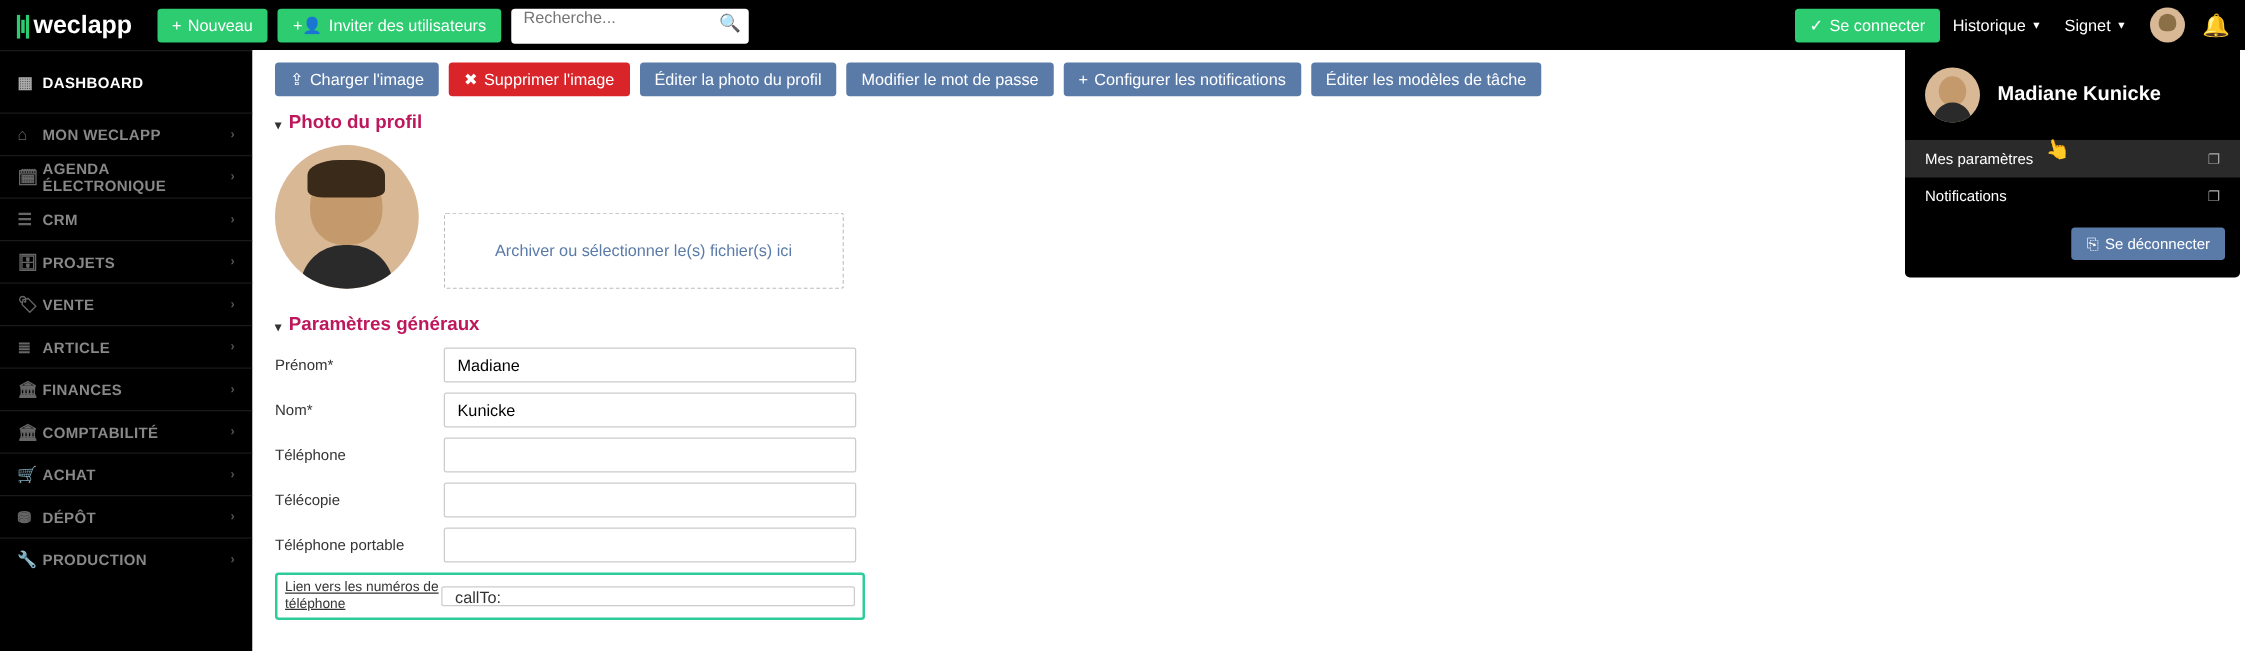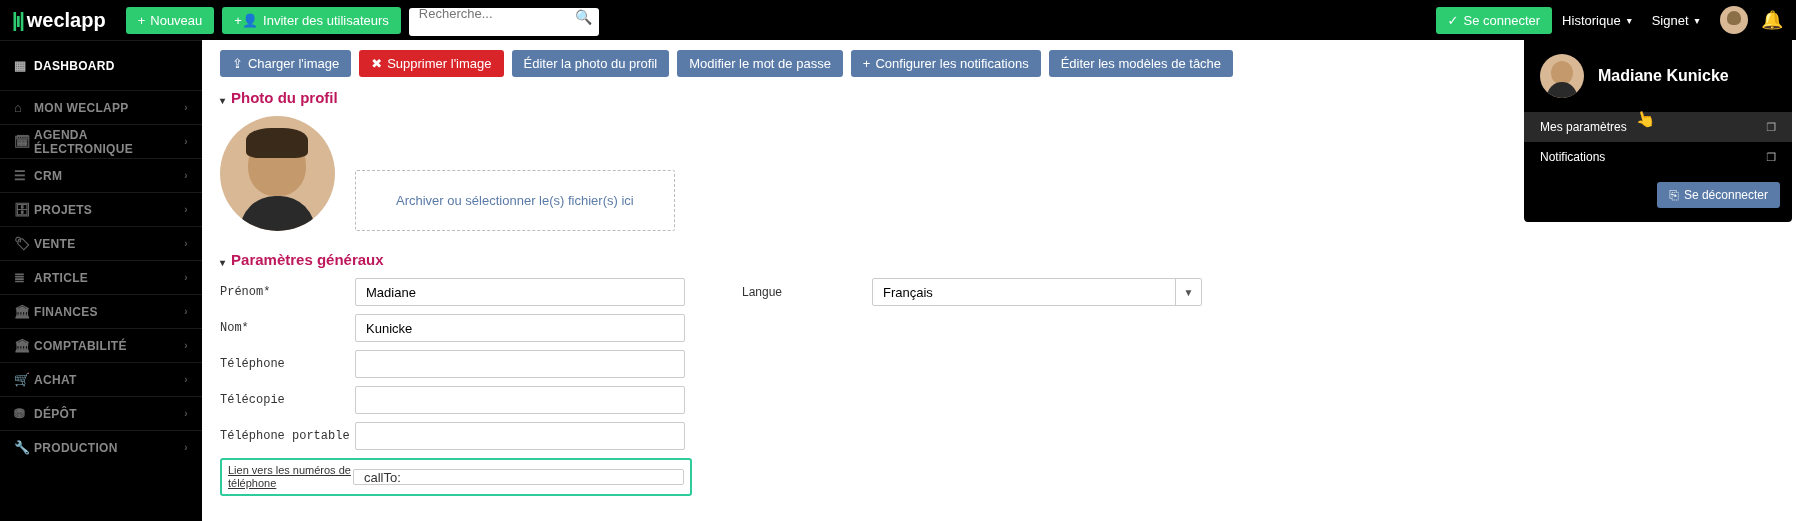--- a/index.html
+++ b/index.html
@@ -40,21 +40,21 @@
 .section-head::before { content:"▾"; font-size:10px; color:#333; }
 
 .photo-row { display:flex; align-items:flex-end; gap:20px; margin-bottom:20px; }
 .avatar-lg { width:115px; height:115px; border-radius:50%; background:#d9b896; position:relative; overflow:hidden; flex-shrink:0; }
 .avatar-lg::before { content:""; position:absolute; left:28px; top:18px; width:58px; height:62px; background:#c49a6c; border-radius:50% 50% 45% 45%; }
 .avatar-lg::after { content:""; position:absolute; left:20px; top:80px; width:75px; height:50px; background:#2a2a2a; border-radius:35px 35px 0 0; }
 .avatar-hair { position:absolute; left:26px; top:12px; width:62px; height:30px; background:#3a2a1a; border-radius:40% 40% 20% 20%; z-index:2; }
 .dropzone { border:1.5px dashed #bbb; padding:22px 40px; color:#5a7ba8; font-size:13px; border-radius:2px; cursor:pointer; }
 
 .form-row { display:flex; align-items:center; margin-bottom:8px; }
-.form-row label { width:135px; font-size:12px; color:#333;font-family:Liberation Mono, monospace; }
+.form-row label { width:135px; font-size:12px; color:#333; }
 .form-row input[type=text] { width:330px; height:28px; border:1px solid #ccc; border-radius:2px; padding:0 10px; font-size:13px; }
 .form-cols { display:flex; gap:50px; }
 .form-cols .col { flex:0 0 auto; }
 
 .lang-row { display:flex; align-items:center; }
 .lang-row label { width:130px; font-size:12px; color:#333; }
 .select-wrap { display:flex; width:330px; height:28px; border:1px solid #ccc; border-radius:2px; background:#fff; }
 .select-val { flex:1; padding:0 10px; font-size:13px; display:flex; align-items:center; }
 .select-btn { width:26px; border-left:1px solid #ccc; display:flex; align-items:center; justify-content:center; font-size:10px; color:#555; cursor:pointer; }
 
@@ -223,29 +223,20 @@
       </div>
       <div class="form-row">
         <label>Téléphone portable</label>
         <input type="text" style="">
       </div>
       <div class="highlight-box">
         <label>Lien vers les numéros de téléphone</label>
         <input type="text" value="callTo:" style="">
       </div>
     </div>
-    <div class="col">
-      <div class="lang-row">
-        <label>Langue</label>
-        <div class="select-wrap">
-          <div class="select-val">Français</div>
-          <div class="select-btn">▼</div>
-        </div>
-      </div>
-    </div>
   </div>
 </div>
 
 <div class="user-dropdown">
   <div class="ud-head">
     <div class="ud-avatar"></div>
     <div class="ud-name">Madiane Kunicke</div>
   </div>
   <div class="ud-item active">
     <span>Mes paramètres</span>

